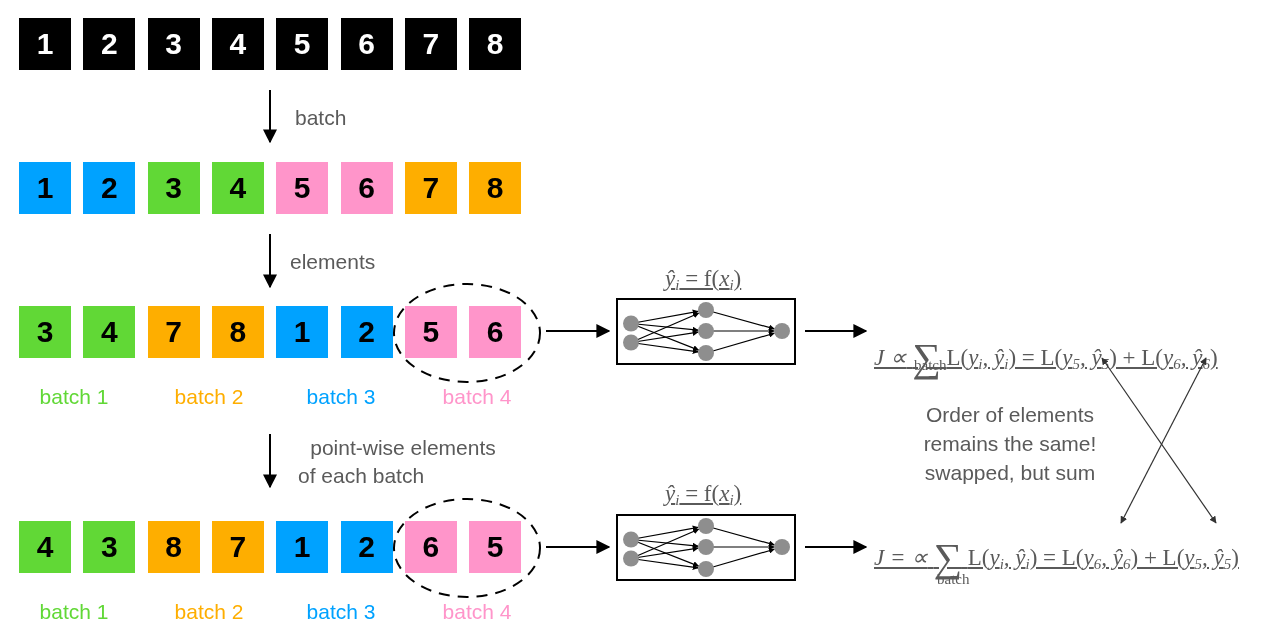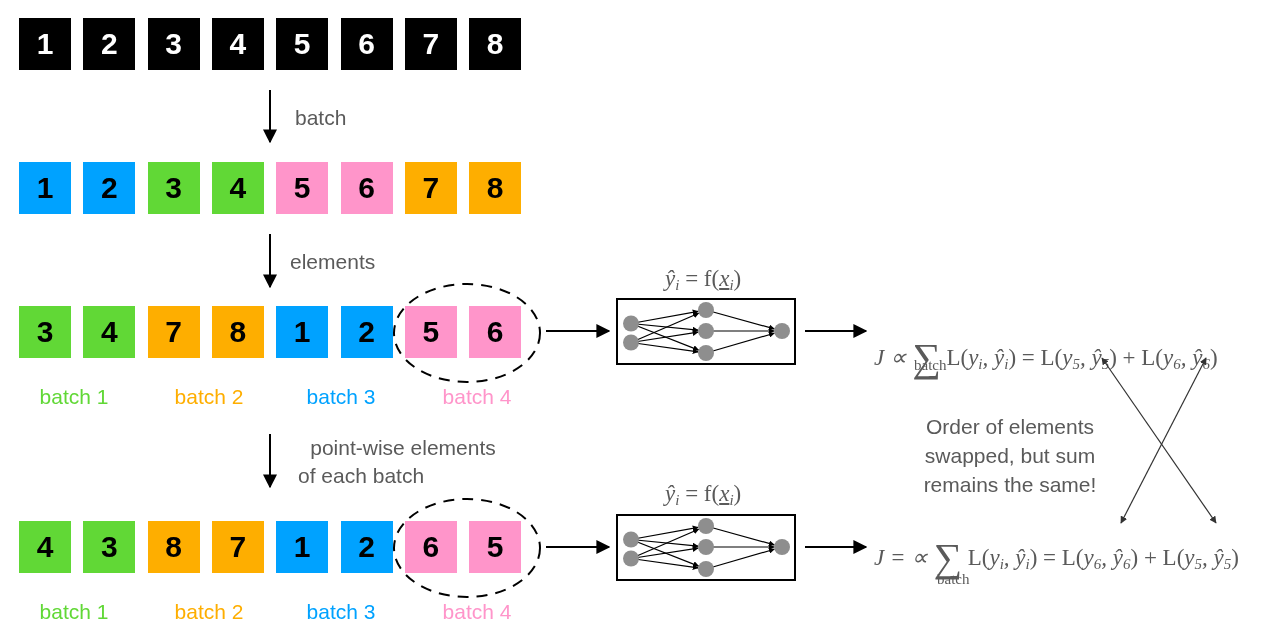--- a/index.html
+++ b/index.html
@@ -1,22 +1,22 @@
 <!DOCTYPE html>
 <html><head>
 <meta charset="utf-8">
 <style>
   html, body { margin: 0; padding: 0; background: #ffffff; }
   body { width: 1286px; height: 636px; position: relative; overflow: hidden; font-family: "Liberation Sans", sans-serif; }
   .sq { position: absolute; width: 52px; height: 52px; display: flex; align-items: center; justify-content: center;
         font-family: "Liberation Sans", sans-serif; font-size: 30px; font-weight: bold; }
   .lbl { position: absolute; font-family: "Liberation Sans", sans-serif; font-size: 21px; color: #5a5a5a; white-space: nowrap; }
   .blbl { position: absolute; font-family: "Liberation Sans", sans-serif; font-size: 21px; white-space: nowrap; transform: translateX(-50%); }
-  .note { position: absolute; font-family: "Liberation Sans", sans-serif; font-size: 21px; color: #5a5a5a; text-align: center; line-height: 29px; margin-top: 12px; }
-  .math { position: absolute; font-family: "Liberation Serif", serif; font-size: 23px; color: #5a5a5a; white-space: nowrap; font-style: italic; }
+  .note { position: absolute; font-family: "Liberation Sans", sans-serif; font-size: 21px; color: #5a5a5a; text-align: center; line-height: 29px; }
+  .math { position: absolute; font-family: "Liberation Serif", serif; font-size: 23px; color: #5a5a5a; white-space: nowrap; font-style: italic; text-decoration: underline; }
   .math .up { font-style: normal; }
   .math sub { font-size: 15px; vertical-align: -4px; }
   .sigma { font-style: normal; font-size: 40px; vertical-align: -6px; }
   .under { position: absolute; font-family: "Liberation Serif", serif; font-size: 15px; color: #5a5a5a; }
   svg#overlay { position: absolute; left: 0; top: 0; }
 </style>
 </head>
 <body>
 
 <div id="row-0">
@@ -91,22 +91,22 @@
 
 <div class="math" style="left:874px; top:534px;">
   <span>J = ∝</span>
   <span class="sigma">∑</span>
   <span class="up">L(</span>y<sub>i</sub>, ŷ<sub>i</sub><span class="up">) = L(</span>y<sub>6</sub>, ŷ<sub>6</sub><span class="up">) + L(</span>y<sub>5</sub>, ŷ<sub>5</sub><span class="up">)</span>
 </div>
 <div class="under" style="left:937px; top:571px;">batch</div>
 
 <div class="note" style="left:900px; top:400px; width:220px;">
   <div>Order of elements</div>
+  <div>remains the same!</div>
   <div>swapped, but sum</div>
-  <div>remains the same!</div>
 </div>
 
 <svg id="overlay" width="1286" height="636">
   <defs>
     <marker id="ah" viewBox="0 0 10 10" refX="9" refY="5" markerWidth="7" markerHeight="7" orient="auto">
       <path d="M0,0 L10,5 L0,10 z" fill="#000"></path>
     </marker>
     <marker id="ahs" viewBox="0 0 10 10" refX="9" refY="5" markerWidth="5" markerHeight="5" orient="auto">
       <path d="M0,0 L10,5 L0,10 z" fill="#000"></path>
     </marker>

